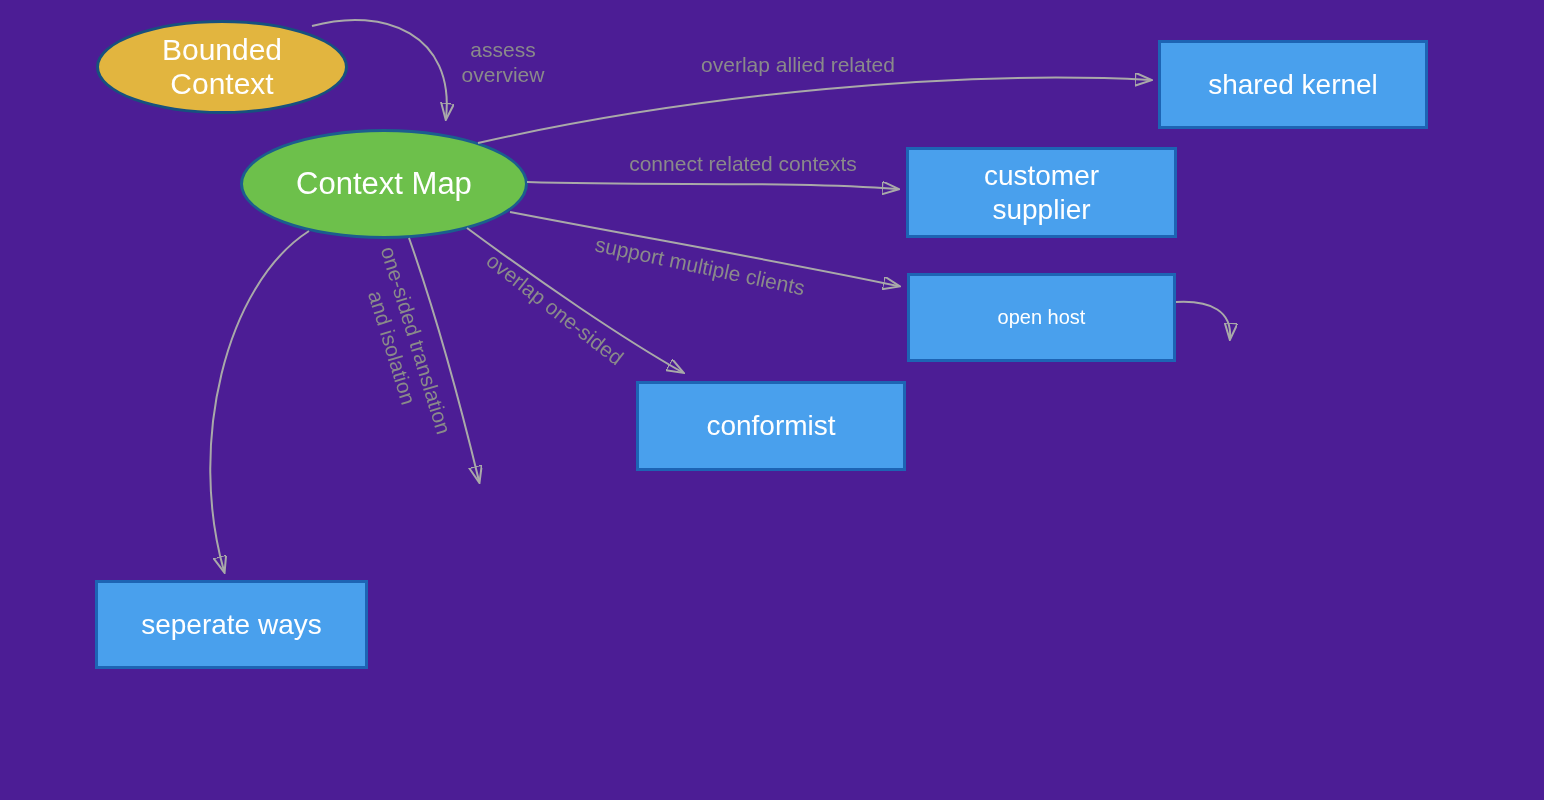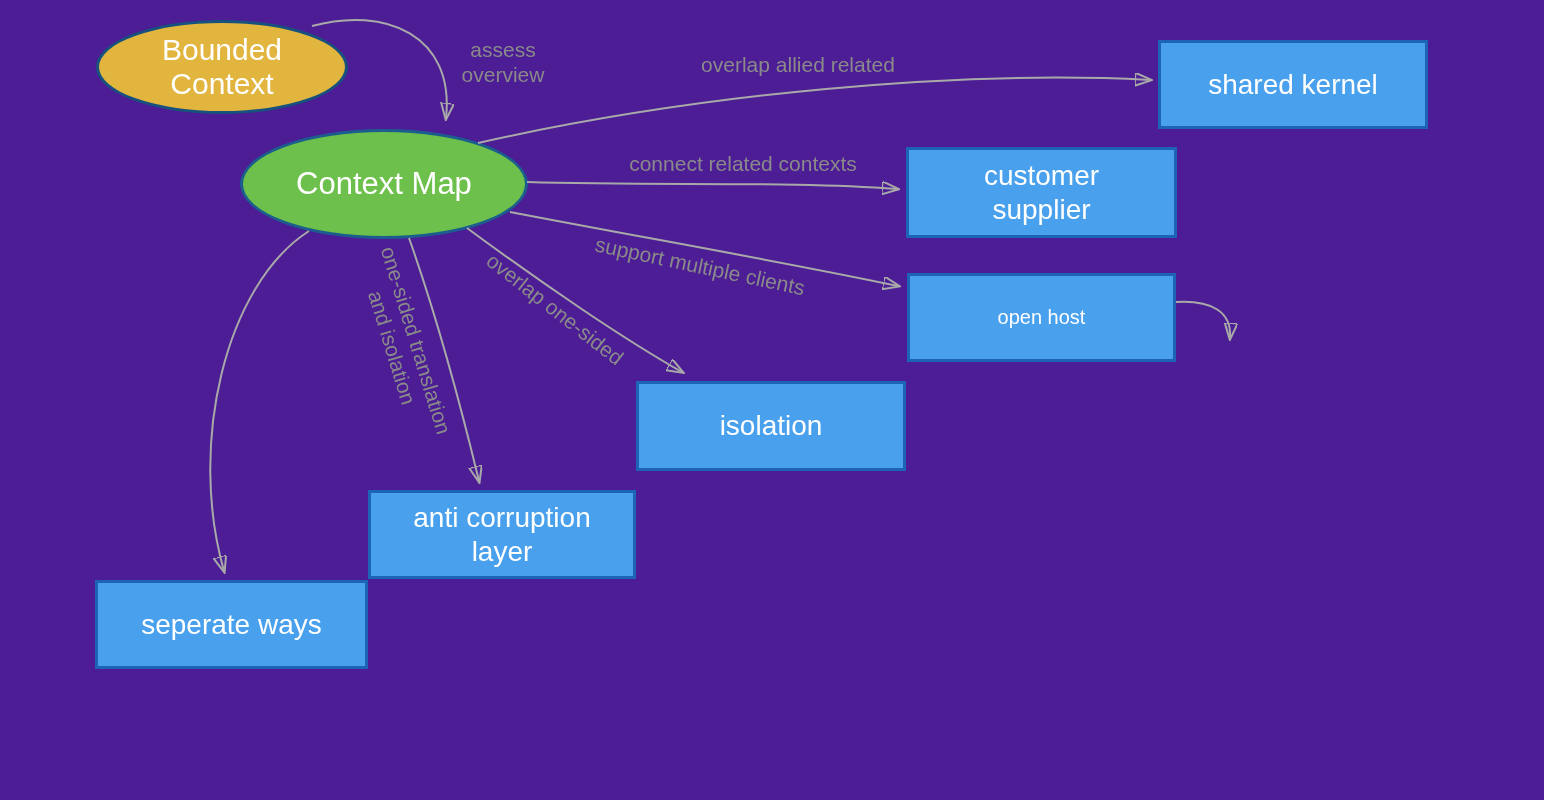--- a/index.html
+++ b/index.html
@@ -89,27 +89,23 @@
     <span class="node-label">customer
 supplier</span>
   </div>
 
   <div class="node box" id="node-open-host">
     <span class="node-label">open host</span>
   </div>
 
 
   <div class="node box" id="node-conformist">
-    <span class="node-label">isolation</span>
+    <span class="node-label">conformist</span>
   </div>
 
-  <div class="node box" id="node-anti-corruption">
-    <span class="node-label">anti corruption
-layer</span>
-  </div>
 
   <div class="node box" id="node-separate-ways">
     <span class="node-label">seperate ways</span>
   </div>
 
   <div class="edge-label" id="lbl-assess-overview">assess
 overview</div>
   <div class="edge-label" id="lbl-overlap-allied">overlap allied related</div>
   <div class="edge-label" id="lbl-connect-related">connect related contexts</div>
   <div class="edge-label" id="lbl-support-multiple">support multiple clients</div>

